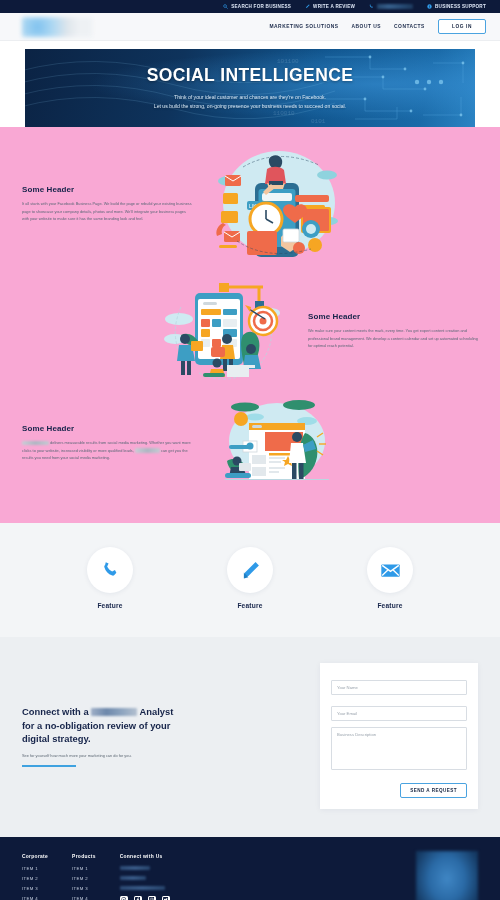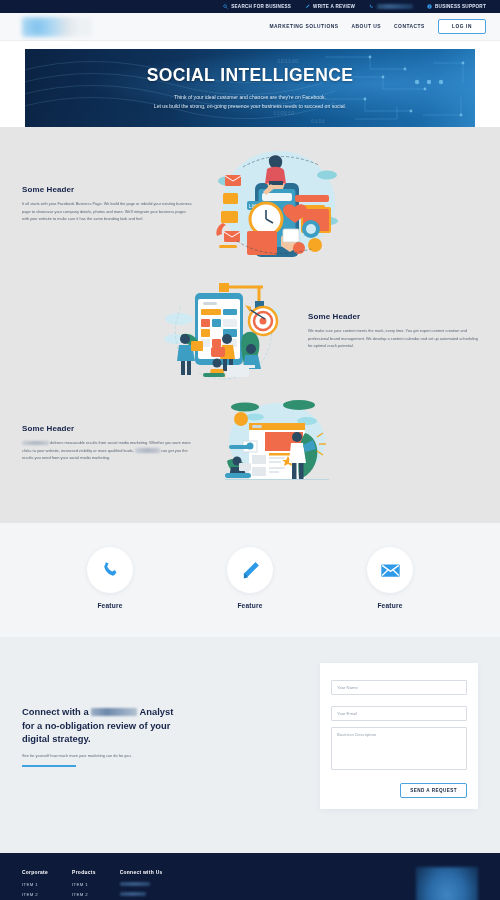--- a/index.html
+++ b/index.html
@@ -68,21 +68,21 @@
   .hero-title {
     color:#fff; font-size: 17.5px; font-weight: 800; letter-spacing: .4px;
     text-shadow: 0 1px 3px rgba(0,0,0,.35);
   }
   .hero-sub {
     margin-top: 7px; color: #dcebf8; font-size: 5.1px; line-height: 1.85;
     text-shadow: 0 1px 2px rgba(0,0,0,.3);
   }
 
   
-  .sections { background:#e5e5e5; padding: 18px 0 22px 0; }
+  .sections { background:#f9a8d4; padding: 18px 0 22px 0; }
   .srow {
     display: flex; align-items: center; gap: 10px;
     padding: 0 22px; margin-bottom: 14px;
   }
   .srow.reverse { flex-direction: row-reverse; }
   .scol-text { width: 170px; }
   .scol-art  { width: 150px; display:flex; justify-content:center; }
   .sec-title {
     font-size: 8px; font-weight: 800; color: #16244a; margin-bottom: 6px;
     letter-spacing: .1px;
@@ -110,21 +110,21 @@
     box-shadow: 0 1px 5px rgba(20,40,80,.07);
   }
   .feature-circle svg { width: 21px; height: 21px; }
   .feature-label {
     margin-top: 9px; font-size: 6.6px; font-weight: 800; color:#16244a;
     letter-spacing:.2px;
   }
 
   
   .cta {
-    background: #eceff2; padding: 26px 22px 44px 22px;
+    background: #eceff2; padding: 26px 22px 28px 22px;
     display: flex; align-items: center; justify-content: space-between; gap: 14px;
   }
   .cta-left { width: 165px; }
   .cta-head {
     font-size: 9.4px; line-height: 1.42; font-weight: 800; color:#16244a;
   }
   .redact-brand {
     display:inline-block; vertical-align:-1px; width: 46px; height: 8px; border-radius:1px;
     background: linear-gradient(90deg,#9fb0c8,#6d88ab,#8da4bf,#b3c0d0);
     filter: blur(1.3px);

